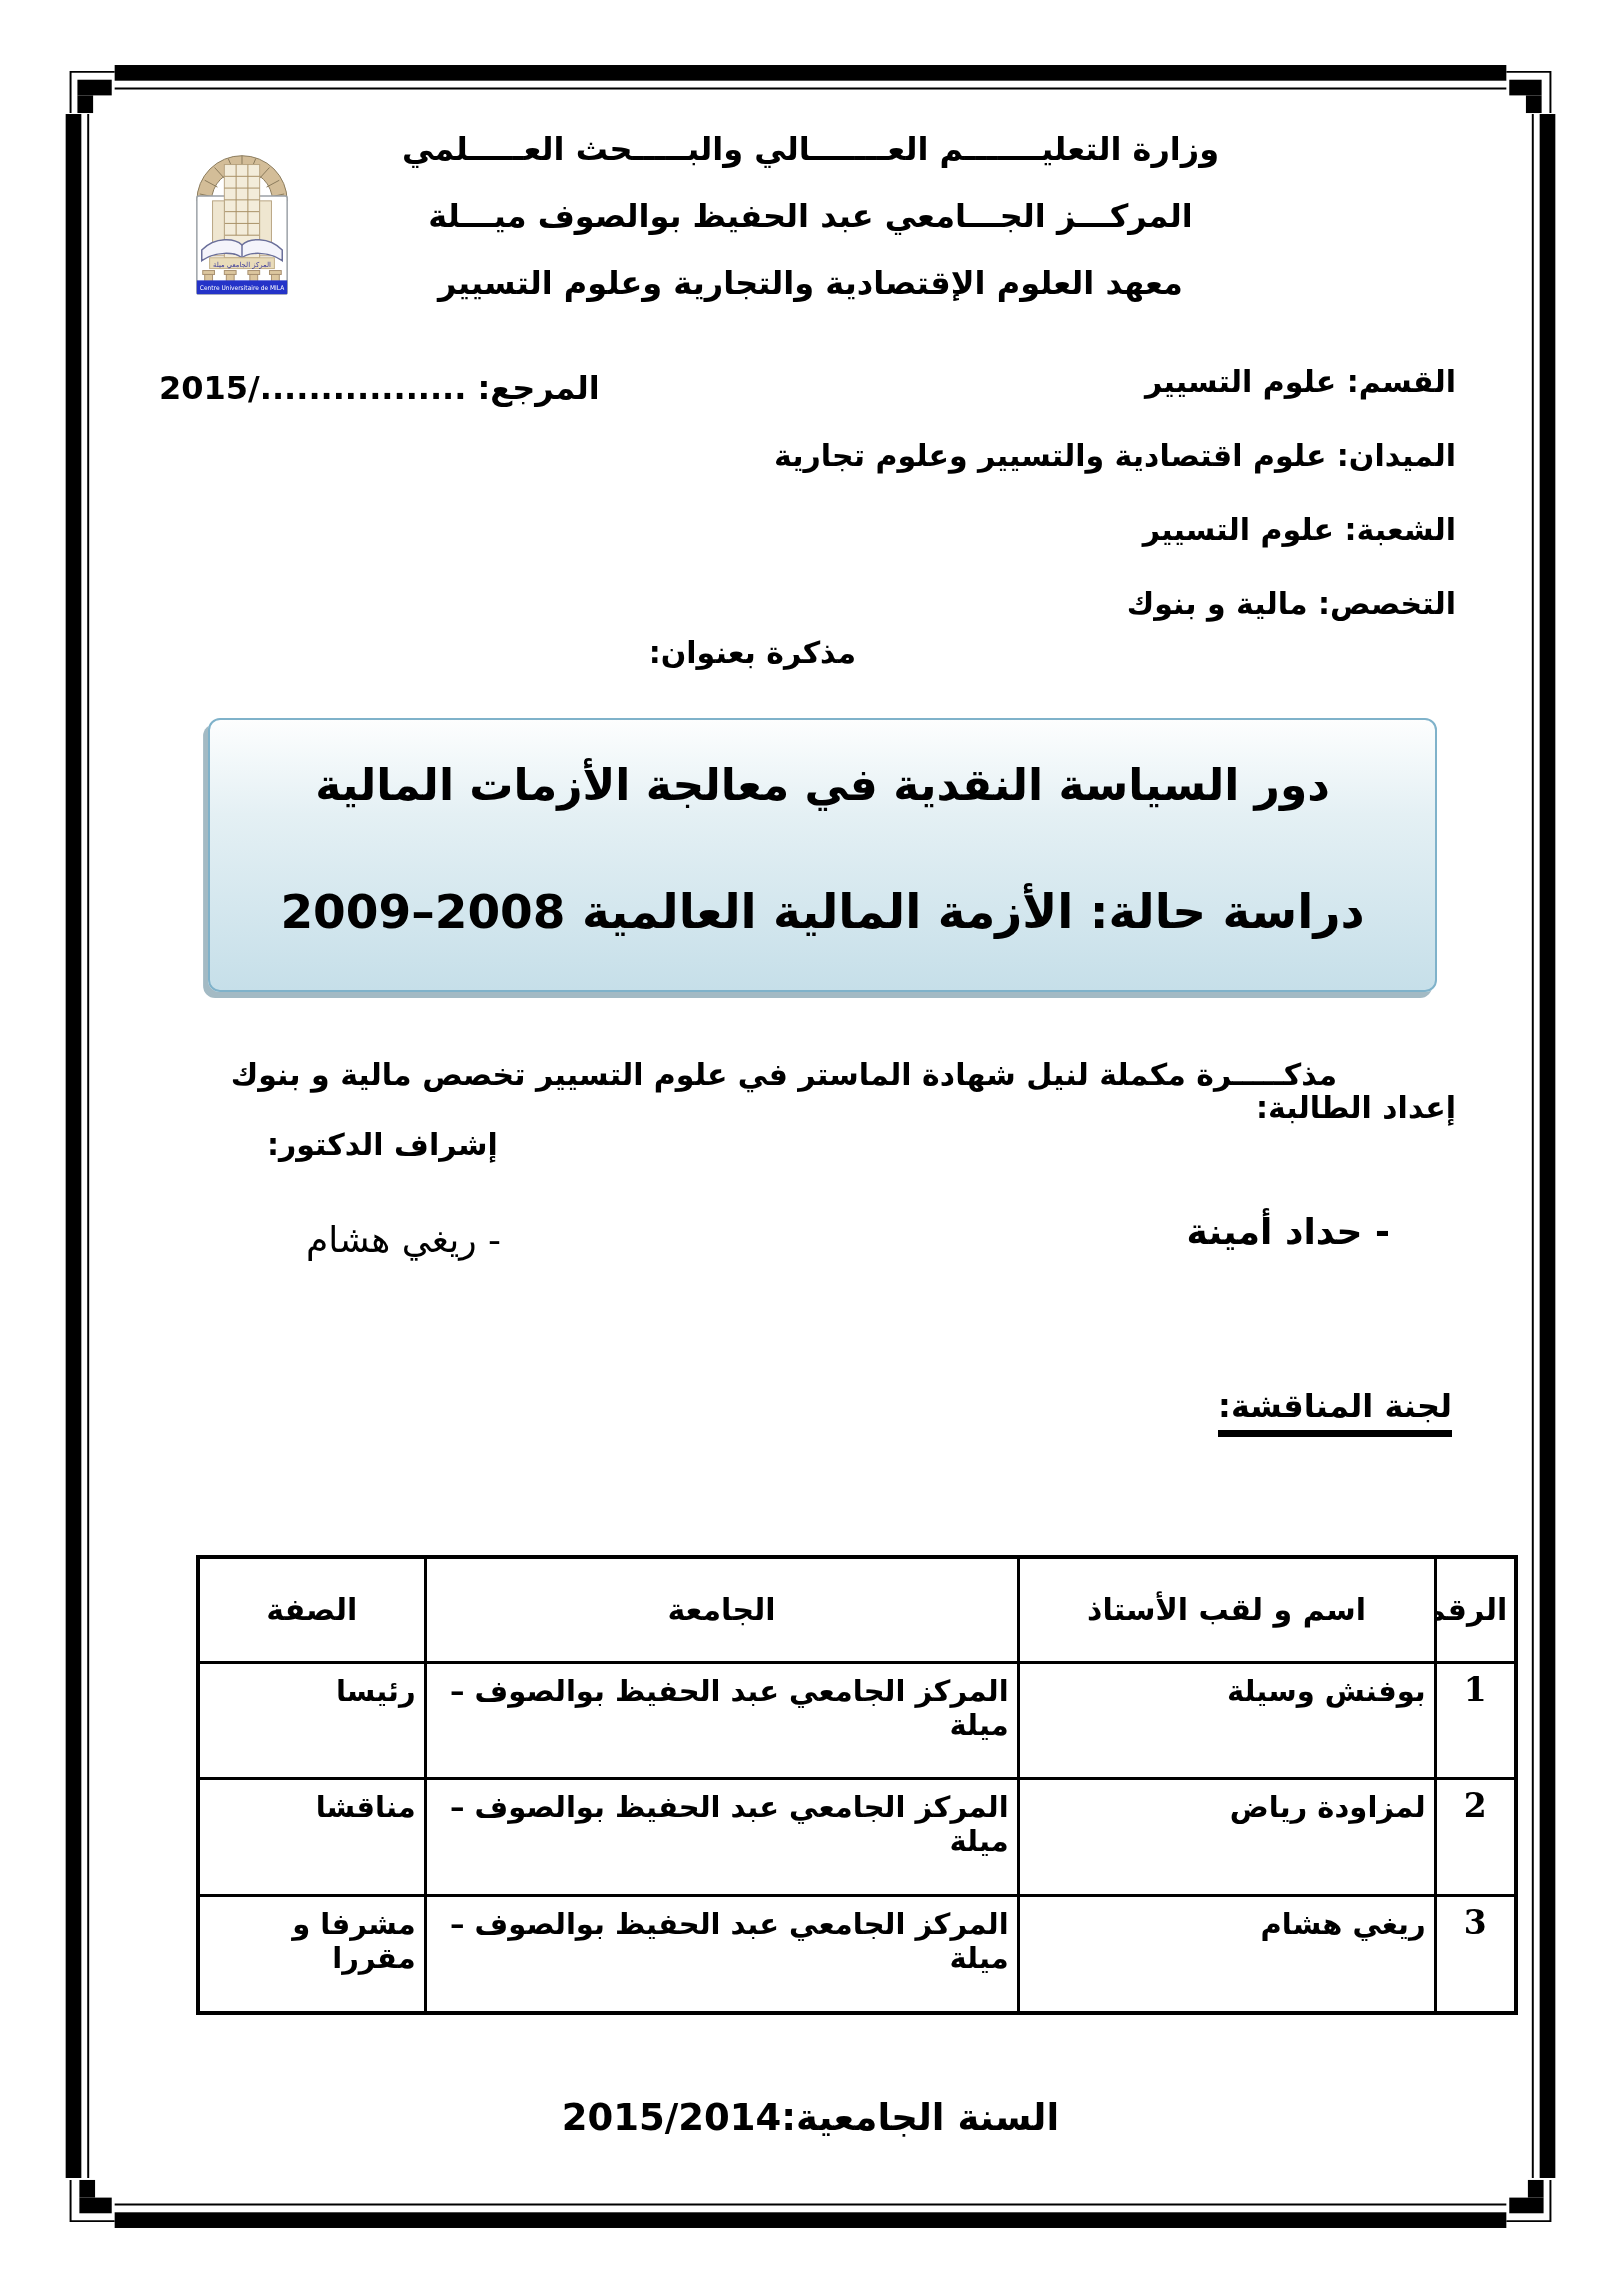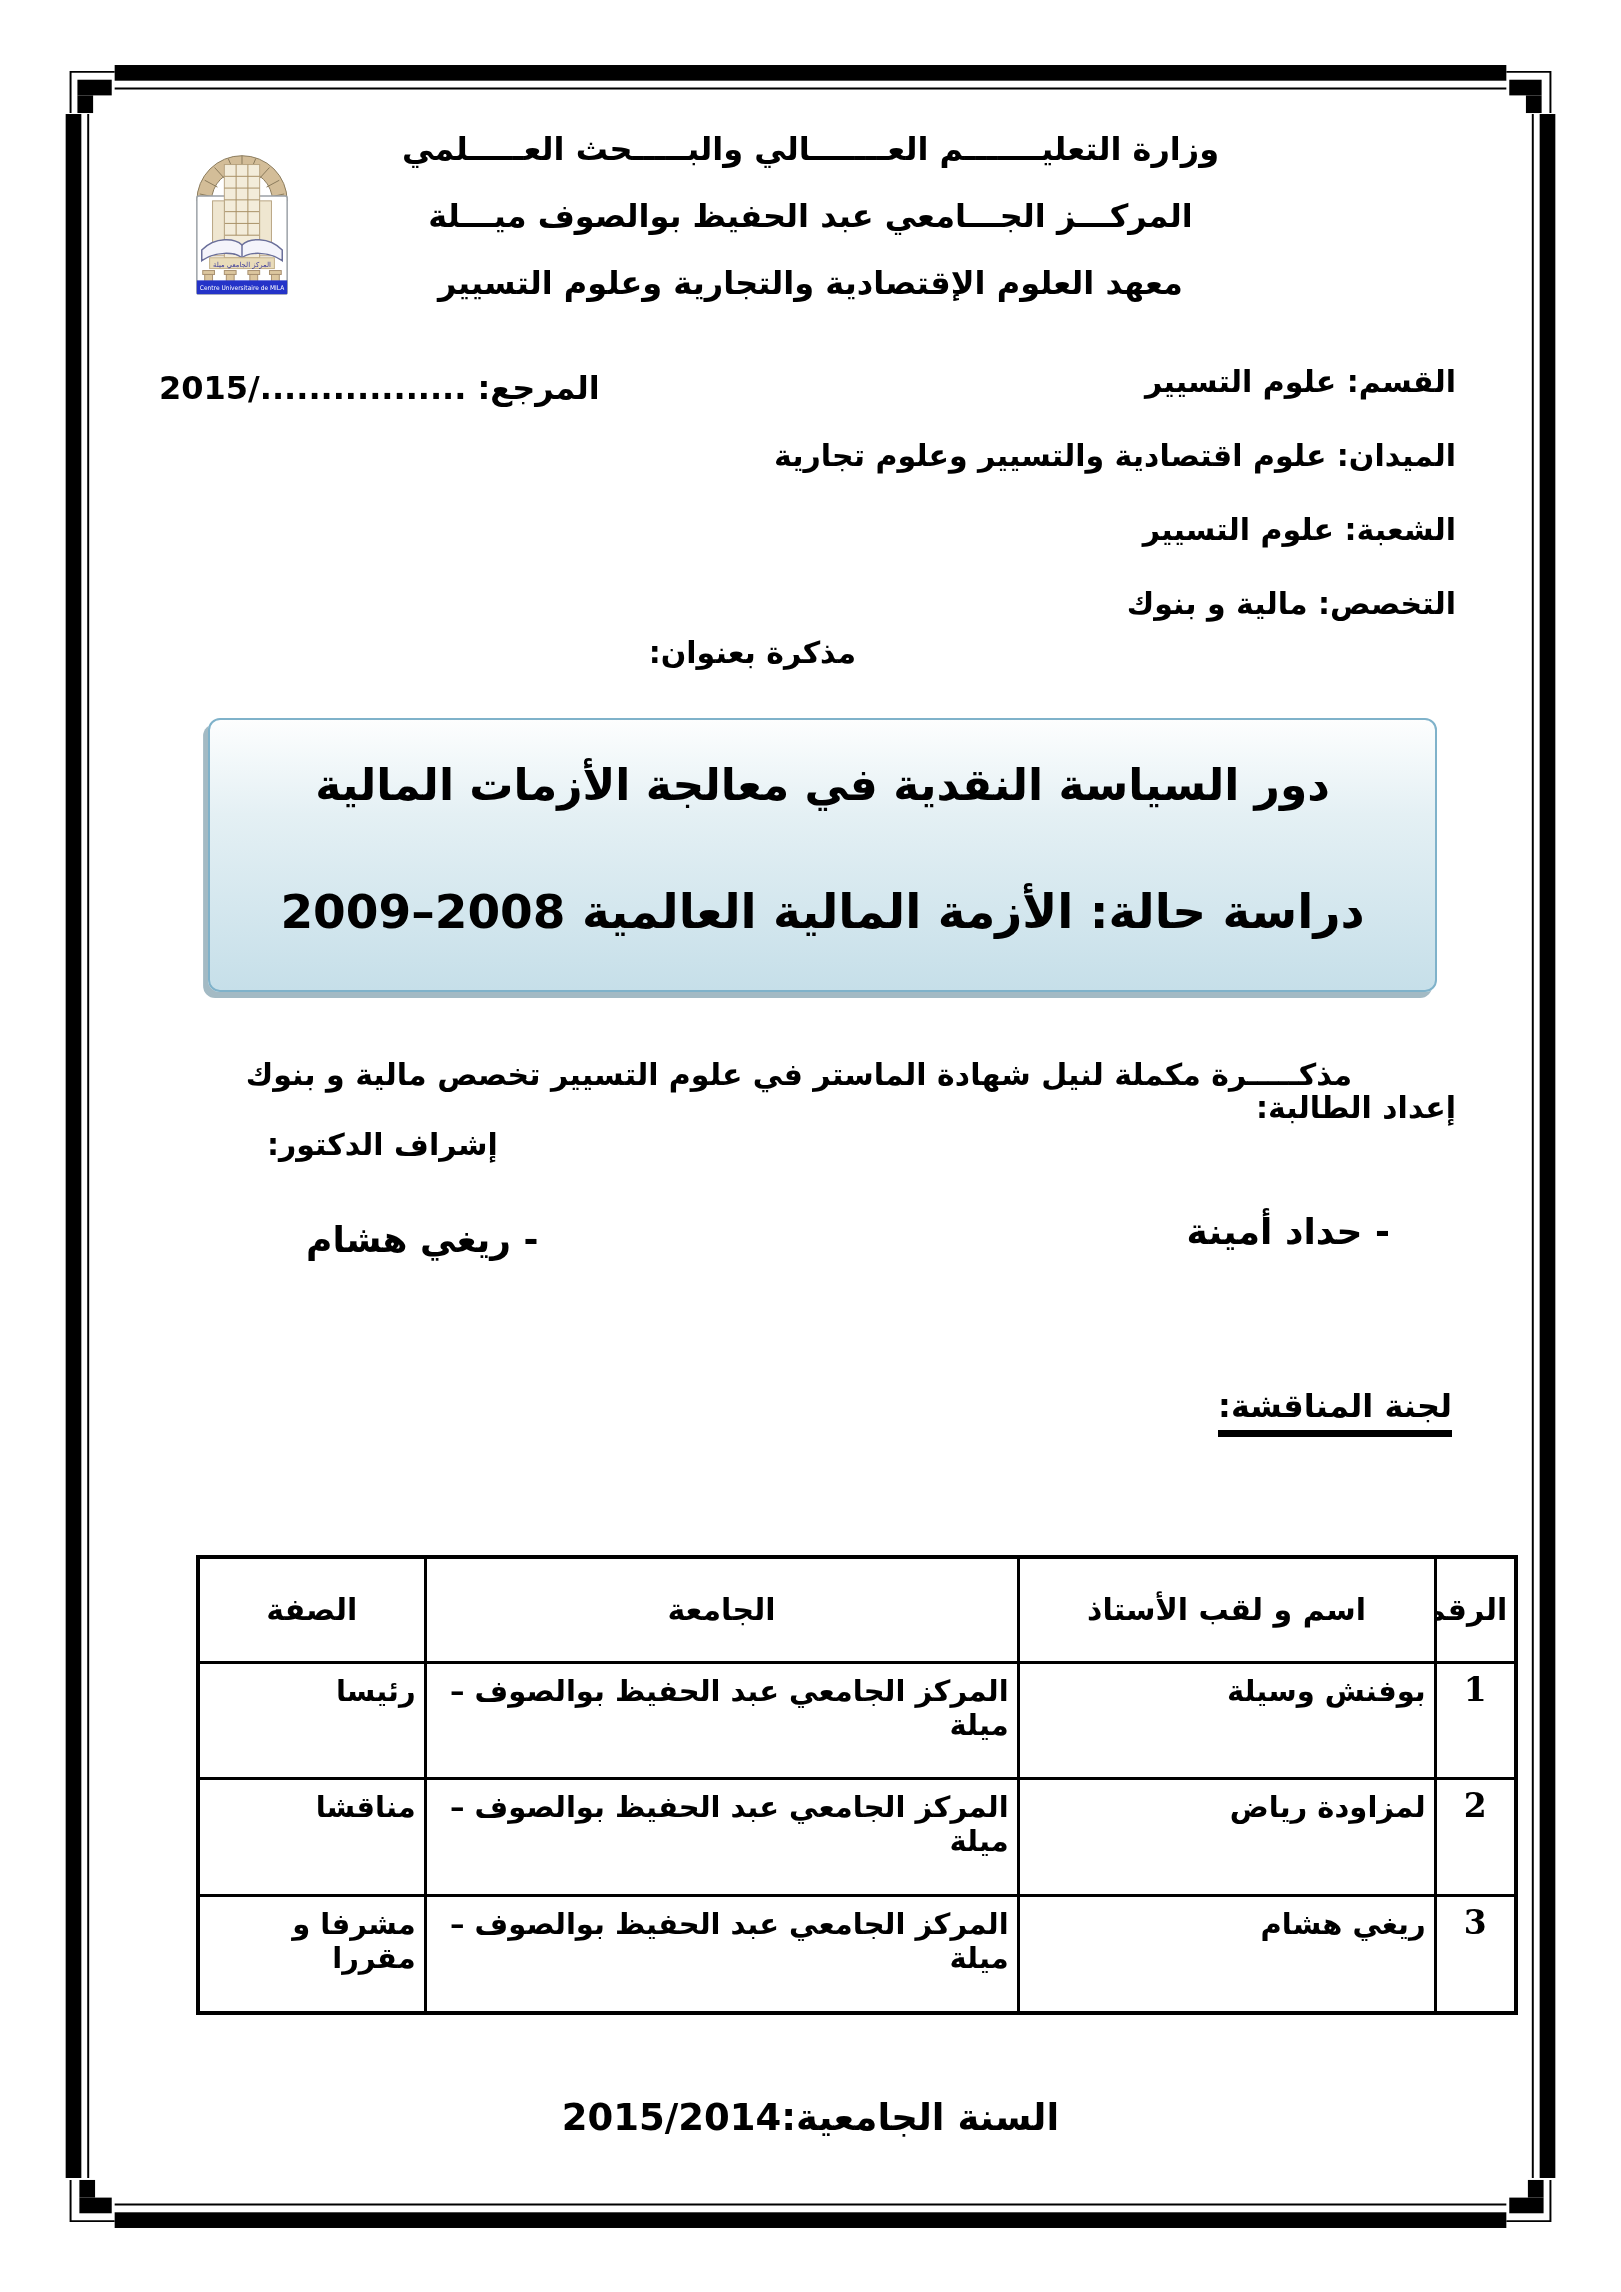--- a/index.html
+++ b/index.html
@@ -52,28 +52,28 @@
     justify-content:space-between;
     align-items:center;
     padding:39px 19.6px 51px 19.6px;
     box-sizing:border-box;
     text-align:center;
   }
   .title-line1{font-size:44px;font-weight:bold;}
   .title-line2{font-size:47px;font-weight:bold;}
 
   .degree-note{
-    top:1057px;left:15px;width:1568px;
+    top:1057px;left:0;width:1568px;
     text-align:center;
     font-size:30px;font-weight:bold;
   }
   .prep-label{top:1090px;right:165px;font-size:30px;font-weight:bold;}
   .sup-label{top:1127px;left:267px;font-size:30px;font-weight:bold;}
   .student-name{top:1211px;right:231px;font-size:36px;font-weight:bold;}
-  .supervisor-name{top:1219px;left:306px;font-size:36px;font-weight:bold;}
+  .supervisor-name{top:1219px;left:306px;font-size:36px;font-weight:normal;}
 
   .committee-heading{
     top:1387px;right:169px;
     font-size:32px;font-weight:bold;
     border-bottom:7.8px solid #000;
     padding-bottom:4.9px;
   }
 
   
   .committee-table{

